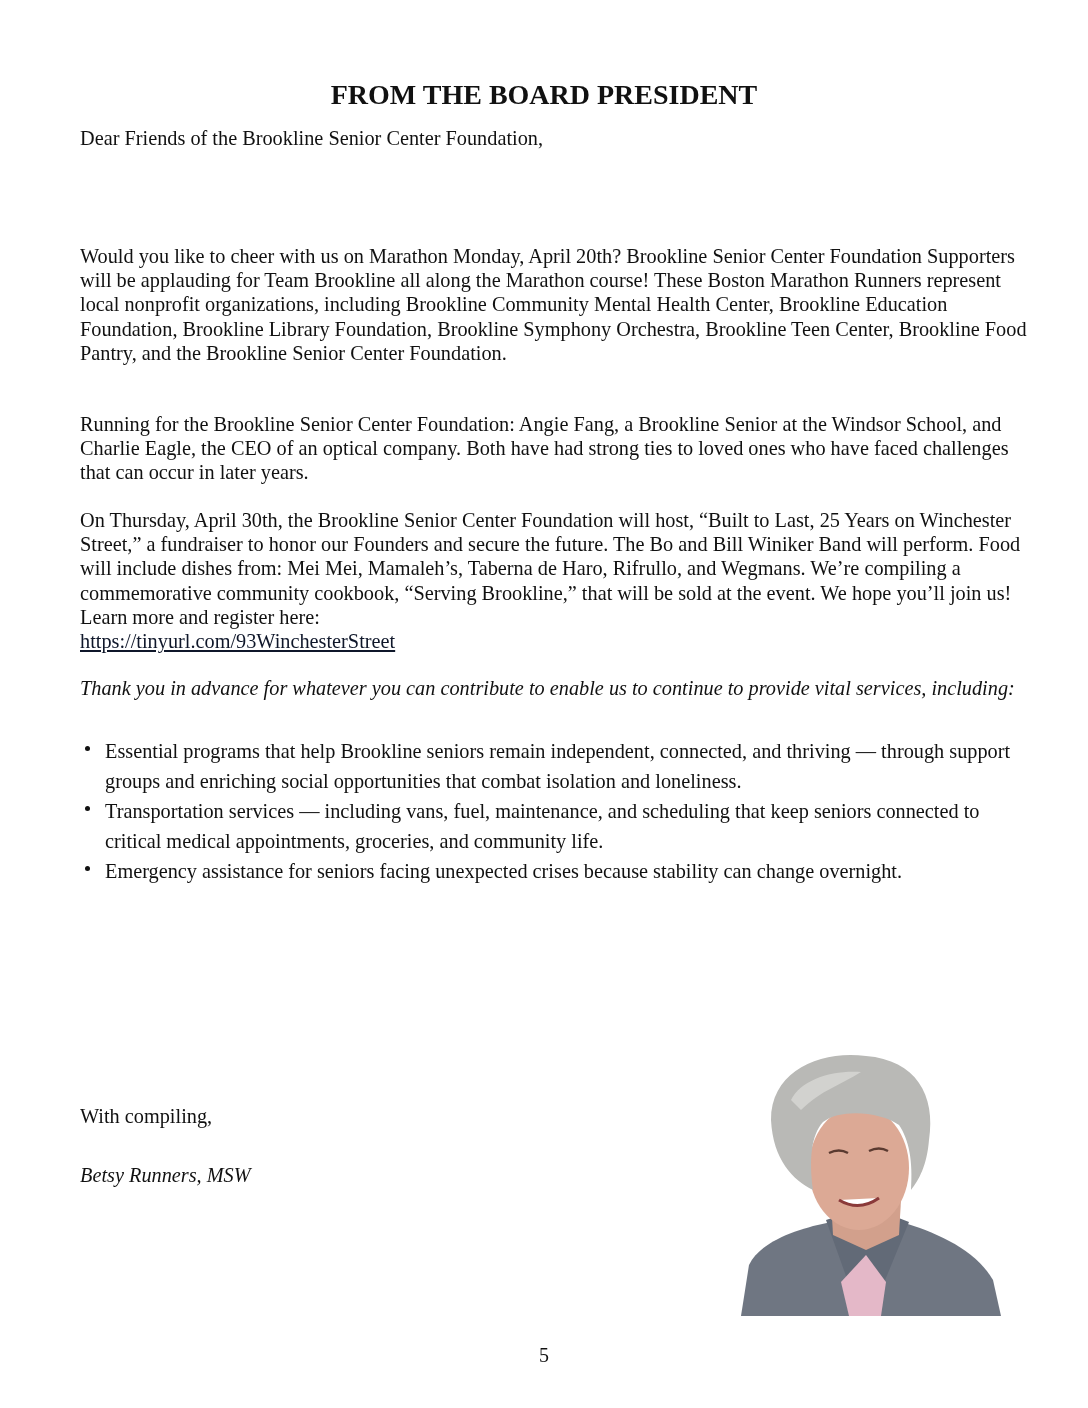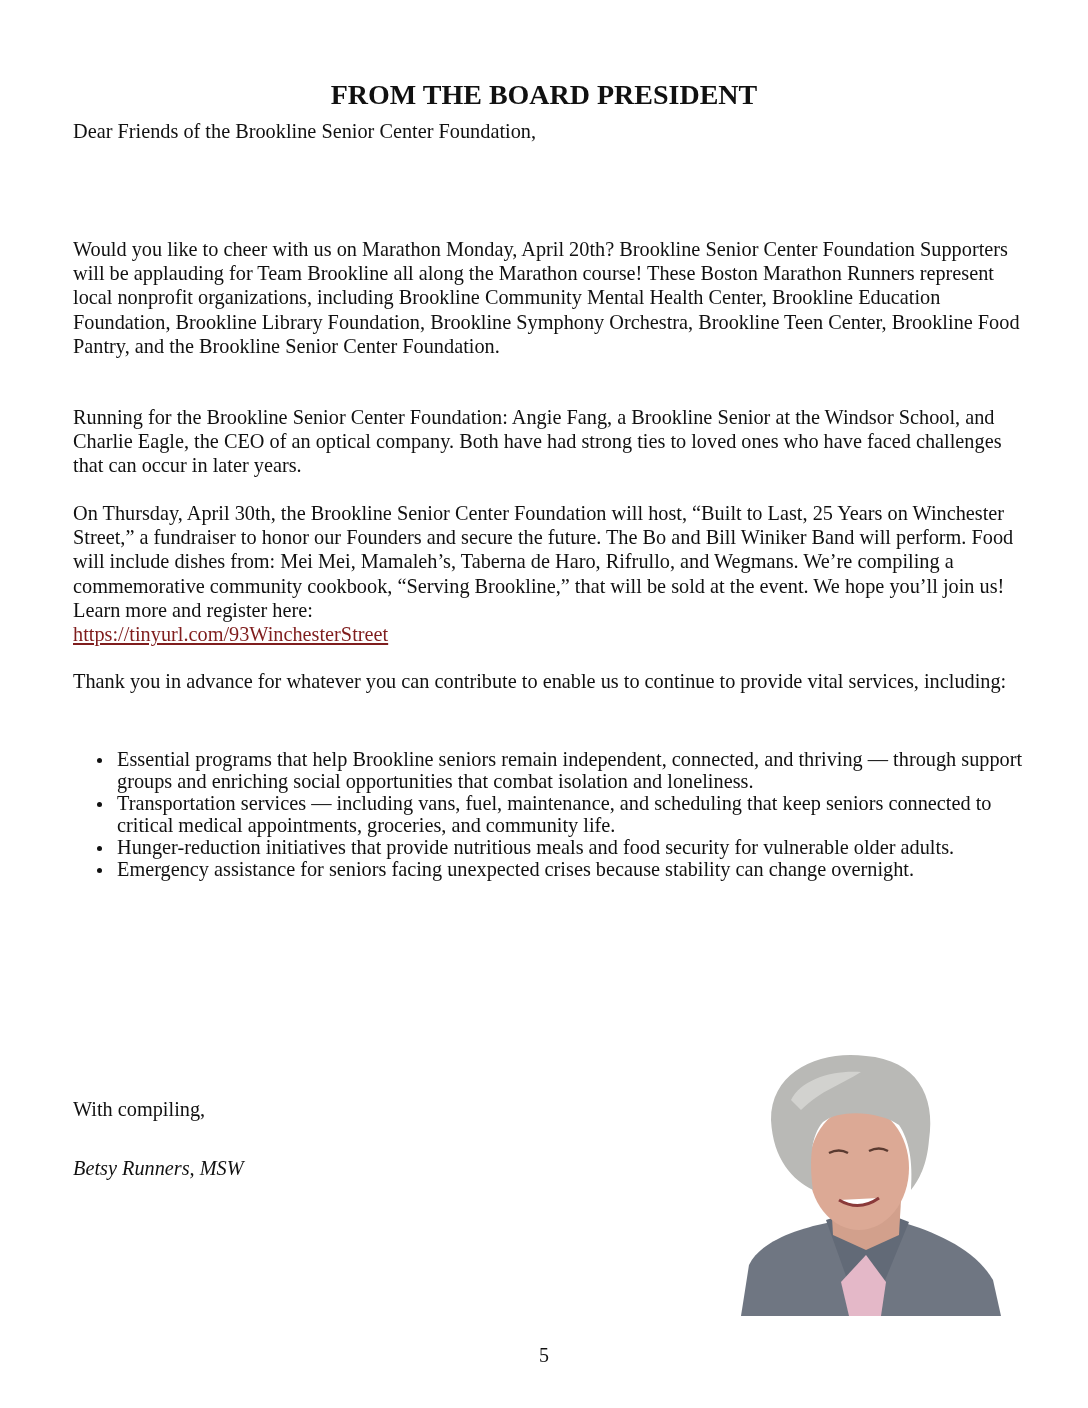--- a/index.html
+++ b/index.html
@@ -9,26 +9,26 @@
       color: #111111;
     }
     .page { position: absolute; left: 0; top: 0; width: 1088px; height: 1408px; }
     .title {
       position: absolute; top: 60px; left: 0; width: 1088px; text-align: center;
       font-family: "Liberation Serif", serif; font-weight: bold; font-size: 28px; letter-spacing: 0px;
     }
     .text {
       position: absolute; left: 69px; width: 960px;
       font-family: "Liberation Serif", serif; font-size: 20.3px; line-height: 24.2px;
-      margin: 4px;
+      margin: 11px;
     }
-    .text a { color: #7f1d1d; text-decoration: underline; }
+    .text a { color: #0f172a; text-decoration: underline; }
     ul.bullets {
-      position: absolute; left: 69px; top: 736px; width: 965px; margin: 12px; padding: 0; list-style: none;
-      font-family: "Liberation Serif", serif; font-size: 20.3px; line-height: 22px;
+      position: absolute; left: 69px; top: 736px; width: 965px; margin: 0; padding: 0; list-style: none;
+      font-family: "Liberation Serif", serif; font-size: 20.3px; line-height: 30px;
     }
     ul.bullets li { position: relative; padding-left: 36px; }
     ul.bullets li .dot {
       position: absolute; left: 16px; top: 10px; width: 5px; height: 5px; border-radius: 50%; background: #111;
     }
     .sig-italic { font-style: italic; }
     .photo {
       position: absolute; left: 731px; top: 1050px; width: 285px; height: 266px; overflow: hidden;
     }
     .page-number {
@@ -48,26 +48,25 @@
 
   <p class="text" style="top:233px;">Would you like to cheer with us on Marathon Monday, April 20th? Brookline Senior Center Foundation Supporters will be applauding for Team Brookline all along the Marathon course! These Boston Marathon Runners represent local nonprofit organizations, including Brookline Community Mental Health Center, Brookline Education Foundation, Brookline Library Foundation, Brookline Symphony Orchestra, Brookline Teen Center, Brookline Food Pantry, and the Brookline Senior Center Foundation.</p>
 
   <p class="text" style="top:401px;">Running for the Brookline Senior Center Foundation: Angie Fang, a Brookline Senior at the Windsor School, and Charlie Eagle, the CEO of an optical company. Both have had strong ties to loved ones who have faced challenges that can occur in later years.</p>
 
   <p class="text" style="top:497px;">
     <span>On Thursday, April 30th, the Brookline Senior Center Foundation will host, “Built to Last, 25 Years on Winchester Street,” a fundraiser to honor our Founders and secure the future. The Bo and Bill Winiker Band will perform. Food will include dishes from: Mei Mei, Mamaleh’s, Taberna de Haro, Rifrullo, and Wegmans. We’re compiling a commemorative community cookbook, “Serving Brookline,” that will be sold at the event. We hope you’ll join us! Learn more and register here:</span><br>
     <a href="#">https://tinyurl.com/93WinchesterStreet</a>
   </p>
 
-  <p class="text" style="top:665px;">Thank you in advance for whatever you can contribute to enable us to continue to provide vital services, including:</p>
+  <p class="text" style="top:665px;font-style:italic;">Thank you in advance for whatever you can contribute to enable us to continue to provide vital services, including:</p>
 
   <ul class="bullets">
     <li><span class="dot"></span><span>Essential programs that help Brookline seniors remain independent, connected, and thriving — through support groups and enriching social opportunities that combat isolation and loneliness.</span></li>
     <li><span class="dot"></span><span>Transportation services — including vans, fuel, maintenance, and scheduling that keep seniors connected to critical medical appointments, groceries, and community life.</span></li>
-    <li><span class="dot"></span><span>Hunger-reduction initiatives that provide nutritious meals and food security for vulnerable older adults.</span></li>
     <li><span class="dot"></span><span>Emergency assistance for seniors facing unexpected crises because stability can change overnight.</span></li>
   </ul>
 
 
   <p class="text" style="top:1093px;">With compiling,</p>
 
   <p class="text sig-italic" style="top:1152px;">Betsy Runners, MSW</p>
 
 
   <div class="photo">

